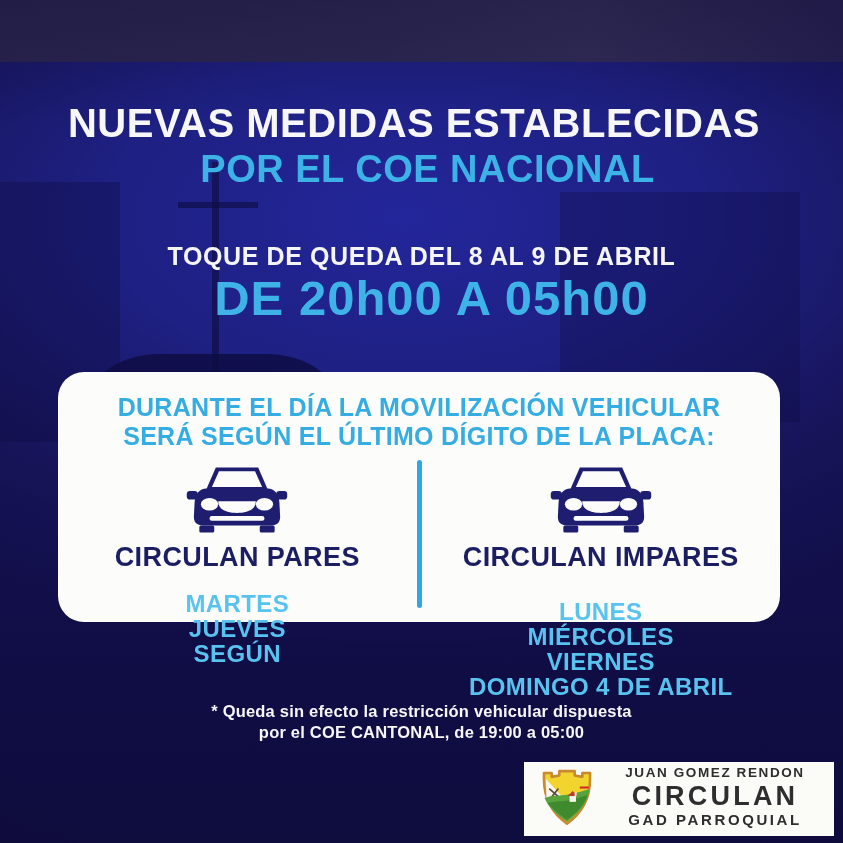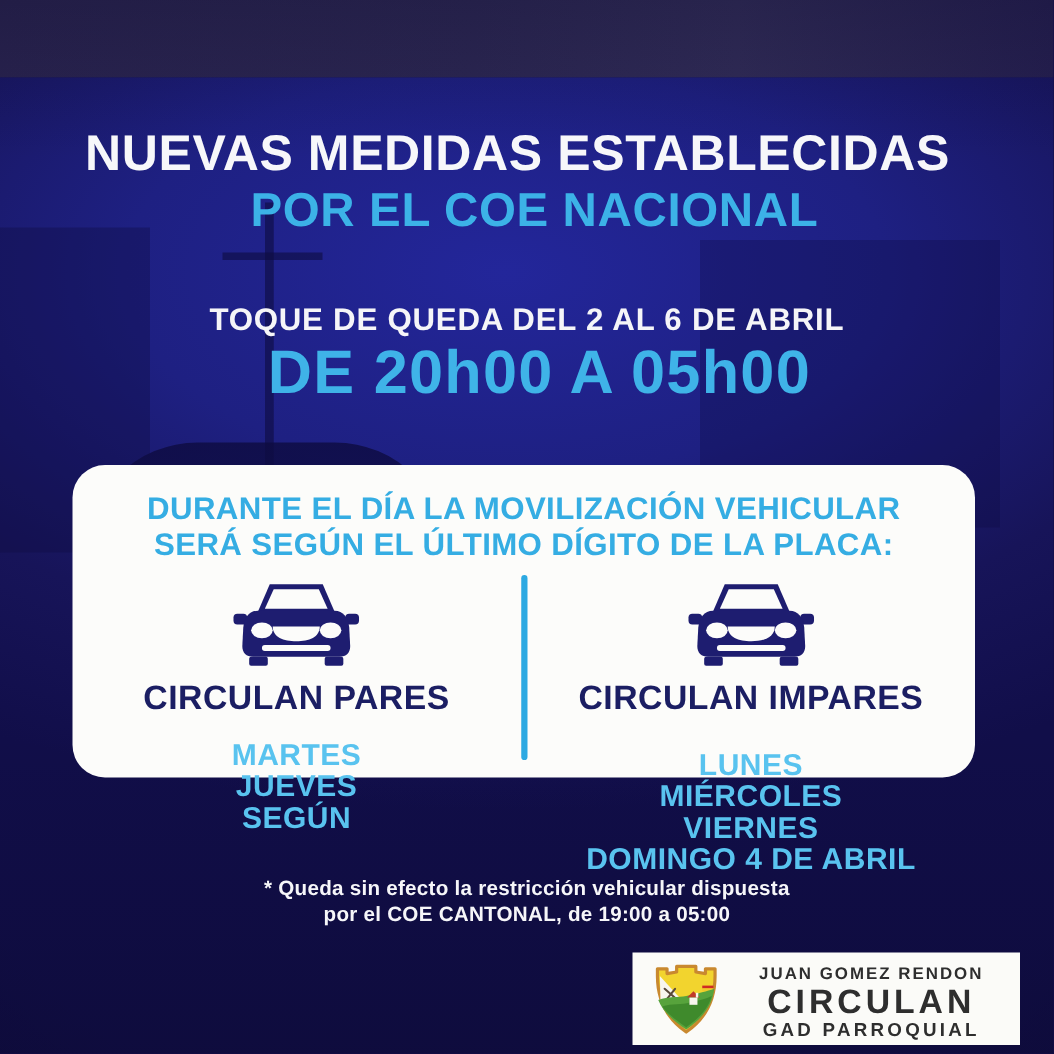--- a/index.html
+++ b/index.html
@@ -85,22 +85,22 @@
   .days-right{margin-top:26px;}
 
   
   .footnote{
     position:absolute;top:701px;left:0;right:0;text-align:center;
     color:#f6f6f9;font-size:16.5px;font-weight:700;line-height:1.3;letter-spacing:.2px;
   }
 
   
   .logo-box{
-    position:absolute;left:506px;top:762px;width:310px;height:74px;
-    background:#fbfbf8;display:flex;align-items:flex-end;padding:4px 8px 4px 6px;
+    position:absolute;left:524px;top:762px;width:310px;height:74px;
+    background:#fbfbf8;display:flex;align-items:flex-start;padding:4px 8px 4px 6px;
   }
   .crest{width:74px;height:64px;flex:0 0 auto;}
   .logo-text{flex:1;text-align:center;color:#2e2e2e;line-height:1;}
   .logo-line1{font-size:13.5px;font-weight:700;letter-spacing:1.6px;}
   .logo-line2{font-size:27px;font-weight:800;letter-spacing:3.2px;margin:3px 0 2px 0;}
   .logo-line3{font-size:15px;font-weight:700;letter-spacing:2.6px;}
 </style>
 </head>
 <body>
 
@@ -112,21 +112,21 @@
     <div class="sil sil-bldg2"></div>
     <div class="sil sil-pole"></div>
     <div class="sil sil-crossbar"></div>
     <div class="sil-car sil"></div>
   </div>
   <div class="bg-vignette"></div>
 
   <div class="title-1">NUEVAS MEDIDAS ESTABLECIDAS</div>
   <div class="title-2">POR EL COE NACIONAL</div>
 
-  <div class="curfew-label">TOQUE DE QUEDA DEL 2 AL 6 DE ABRIL</div>
+  <div class="curfew-label">TOQUE DE QUEDA DEL 8 AL 9 DE ABRIL</div>
   <div class="curfew-time">DE 20h00 A 05h00</div>
 
   <div class="card">
     <div class="card-header">
       <div>DURANTE EL DÍA LA MOVILIZACIÓN VEHICULAR</div>
       <div>SERÁ SEGÚN EL ÚLTIMO DÍGITO DE LA PLACA:</div>
     </div>
 
     <div class="card-body">
 

